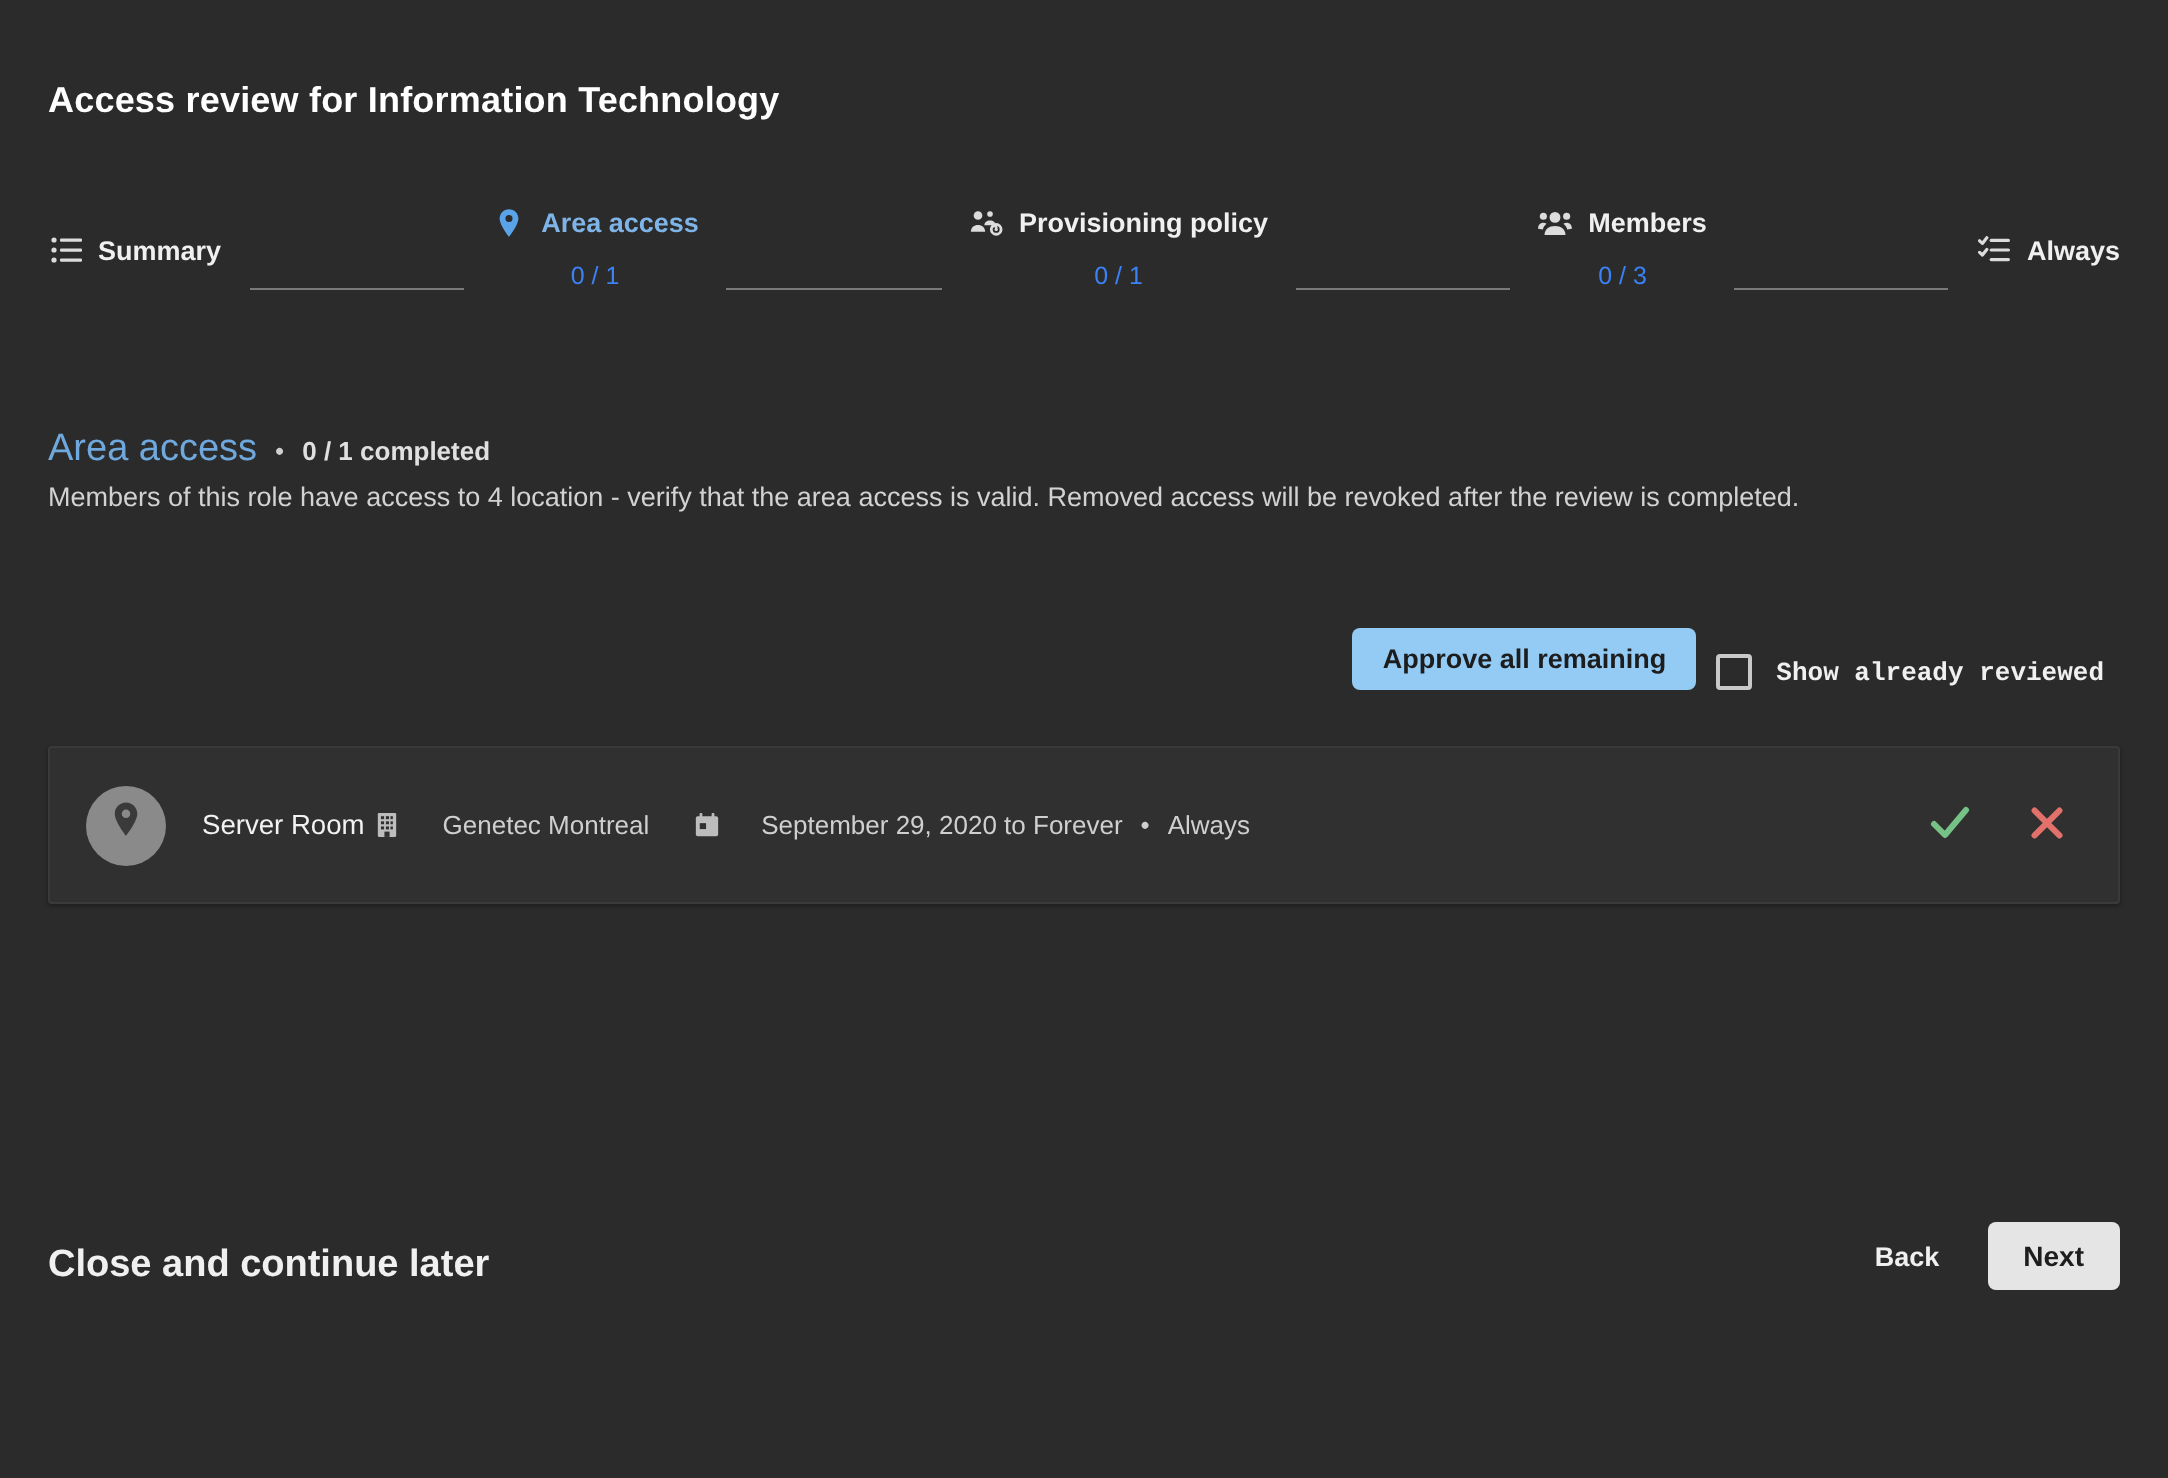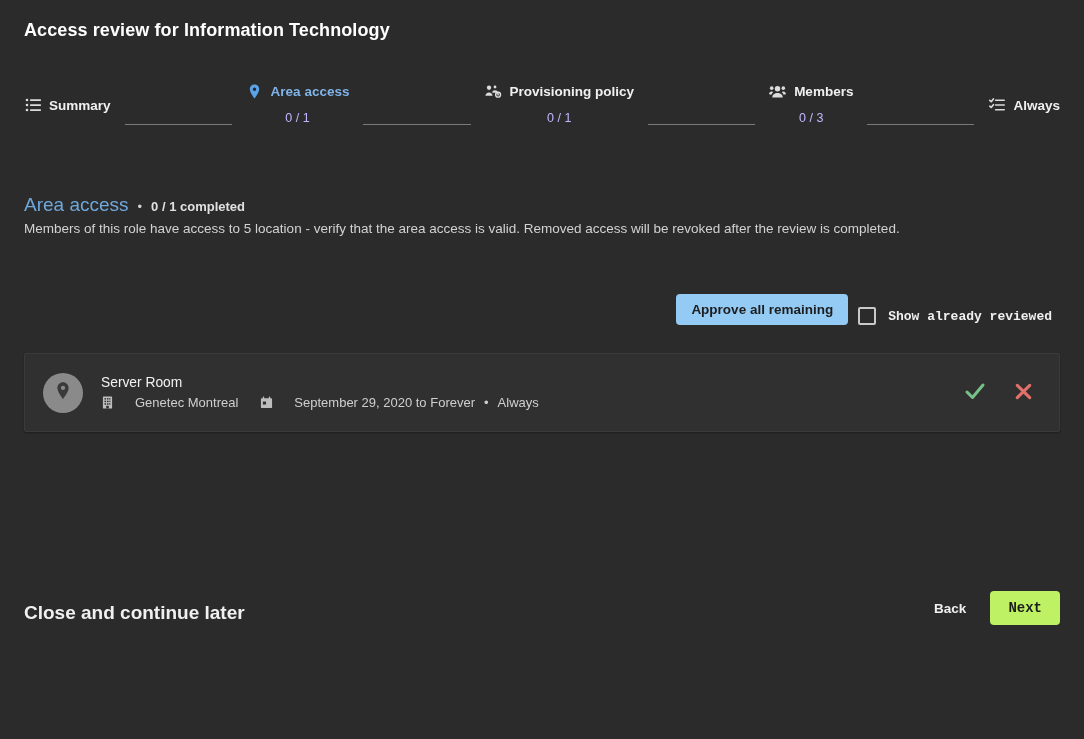--- a/index.html
+++ b/index.html
@@ -3,39 +3,39 @@
 <meta charset="utf-8">
 <style>
   * { box-sizing: border-box; margin: 0; padding: 0; }
   html, body {
     width: 1084px; height: 739px;
     background: #2b2b2b;
     font-family: "Liberation Sans", sans-serif;
     color: #e8e8e8;
     overflow: hidden;
   }
-  .page { position: relative; width: 1084px; height: 641px; }
+  .page { position: relative; width: 1084px; height: 641px; margin-top: 20px; }
 
   
   .title {
     position: absolute; left: 24px; top: 20px;
     font-size: 18px; font-weight: bold; color: #ffffff;
     letter-spacing: .1px;
   }
 
   
   .stepper {
     position: absolute; left: 24px; top: 76px; width: 1036px;
     display: flex; align-items: flex-end; justify-content: space-between;
   }
   .step { display: flex; flex-direction: column; align-items: center; }
   .step-main { display: flex; align-items: center; gap: 8px; height: 30px; }
   .step-label { font-size: 13.5px; font-weight: bold; color: #f0f0f0; white-space: nowrap; }
   .step.active .step-label { color: #7fb4e8; }
-  .step-count { font-size: 12.5px; color: #c4b5fd; margin-top: 5px; }
+  .step-count { font-size: 12.5px; color: #3b82f6; margin-top: 5px; }
   .step-icon { display: inline-flex; align-items: center; justify-content: center;
                width: 17px; height: 17px; color: #dcdcdc; }
   .step.active .step-icon { color: #5ba3e8; }
   .connector { flex: 1 1 auto; height: 1px; background: #7a7a7a; margin: 24px 14px 0 14px; min-width: 40px; }
 
   
   .section-head {
     position: absolute; left: 24px; top: 194px;
     display: flex; align-items: baseline; gap: 9px;
   }
@@ -75,21 +75,21 @@
     display: flex; align-items: center;
     padding: 0 18px 0 18px;
     box-shadow: 0 1px 2px rgba(0,0,0,.35);
   }
   .avatar {
     width: 40px; height: 40px; border-radius: 50%;
     background: #8a8a8a; flex: 0 0 40px;
     display: flex; align-items: center; justify-content: center;
     color: #3a3a3a; margin-right: 18px;
   }
-  .card-body { flex: 1 1 auto; display: flex; flex-direction: column; gap: 5px; }
+  .card-body { flex: 1 1 auto; display: flex; flex-direction: row; gap: 5px; }
   .card-title { font-size: 13.8px; color: #f2f2f2; }
   .card-meta { display: flex; align-items: center; font-size: 13px; color: #cfcfcf; }
   .meta-item { display: flex; align-items: center; gap: 21px; }
   .meta-gap { width: 22px; }
   .meta-sep { margin: 0 9px; color: #cfcfcf; }
   .meta-icon { display: inline-flex; align-items: center; justify-content: center;
                width: 13px; height: 14px; color: #bdbdbd; }
   .card-actions { display: flex; align-items: center; gap: 24px; padding-right: 6px; }
   .act-btn { background: none; border: none; cursor: pointer; padding: 0;
              display: inline-flex; align-items: center; justify-content: center;
@@ -105,22 +105,22 @@
     cursor: pointer; background: none; border: none;
     font-family: "Liberation Sans", sans-serif;
   }
   .footer-right { position: absolute; right: 24px; top: 8px; display: flex; align-items: center; gap: 18px; }
   .btn-back {
     background: none; border: none; color: #f0f0f0;
     font-family: "Liberation Sans", sans-serif;
     font-size: 13.5px; font-weight: bold; cursor: pointer; padding: 8px 6px;
   }
   .btn-next {
-    background: #bef264; color: #1d1d1d; border: none; border-radius: 4px;
-    font-family: Liberation Mono, monospace;
+    background: #e5e5e5; color: #1d1d1d; border: none; border-radius: 4px;
+    font-family: Liberation Sans, sans-serif;
     font-size: 14px; font-weight: bold;
     padding: 9px 18px; cursor: pointer;
   }
 </style>
 </head>
 <body>
 
 <div class="page">
 
   <div class="title">Access review for Information Technology</div>
@@ -215,21 +215,21 @@
       <span class="step-count"></span>
     </div>
 
   </div>
 
   <div class="section-head">
     <span class="section-title">Area access</span>
     <span class="section-dot">•</span>
     <span class="section-progress">0 / 1 completed</span>
   </div>
-  <div class="section-desc">Members of this role have access to 5 location - verify that the area access is valid. Removed access will be revoked after the review is completed.</div>
+  <div class="section-desc">Members of this role have access to 4 location - verify that the area access is valid. Removed access will be revoked after the review is completed.</div>
 
   <div class="action-bar">
     <button class="btn-approve">Approve all remaining</button>
     <div class="cb-wrap">
       <span class="cb-box"></span>
       <span class="cb-label">Show already reviewed</span>
     </div>
   </div>
 
   <div class="card">

